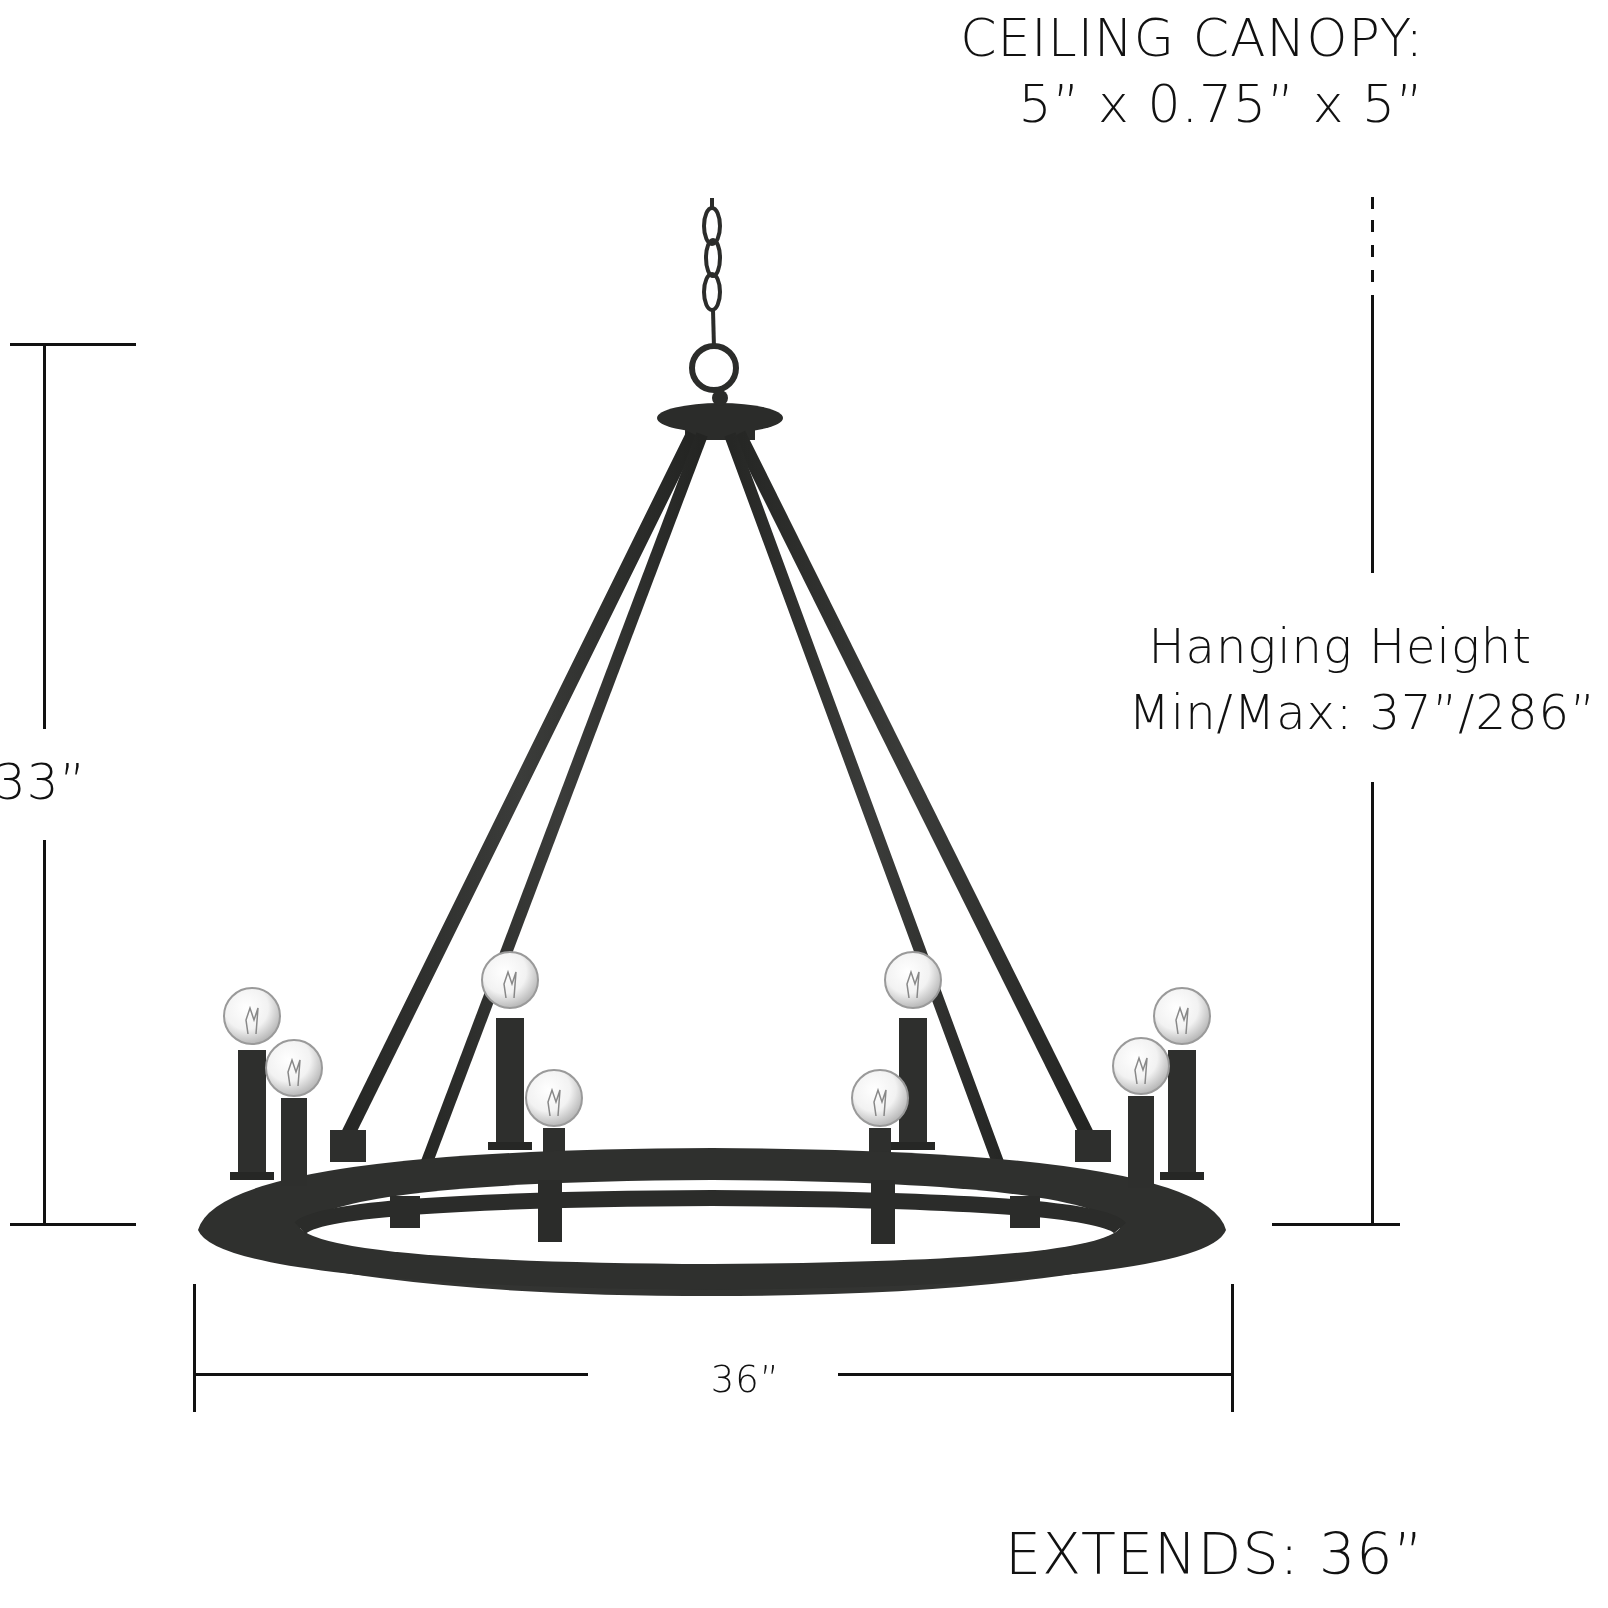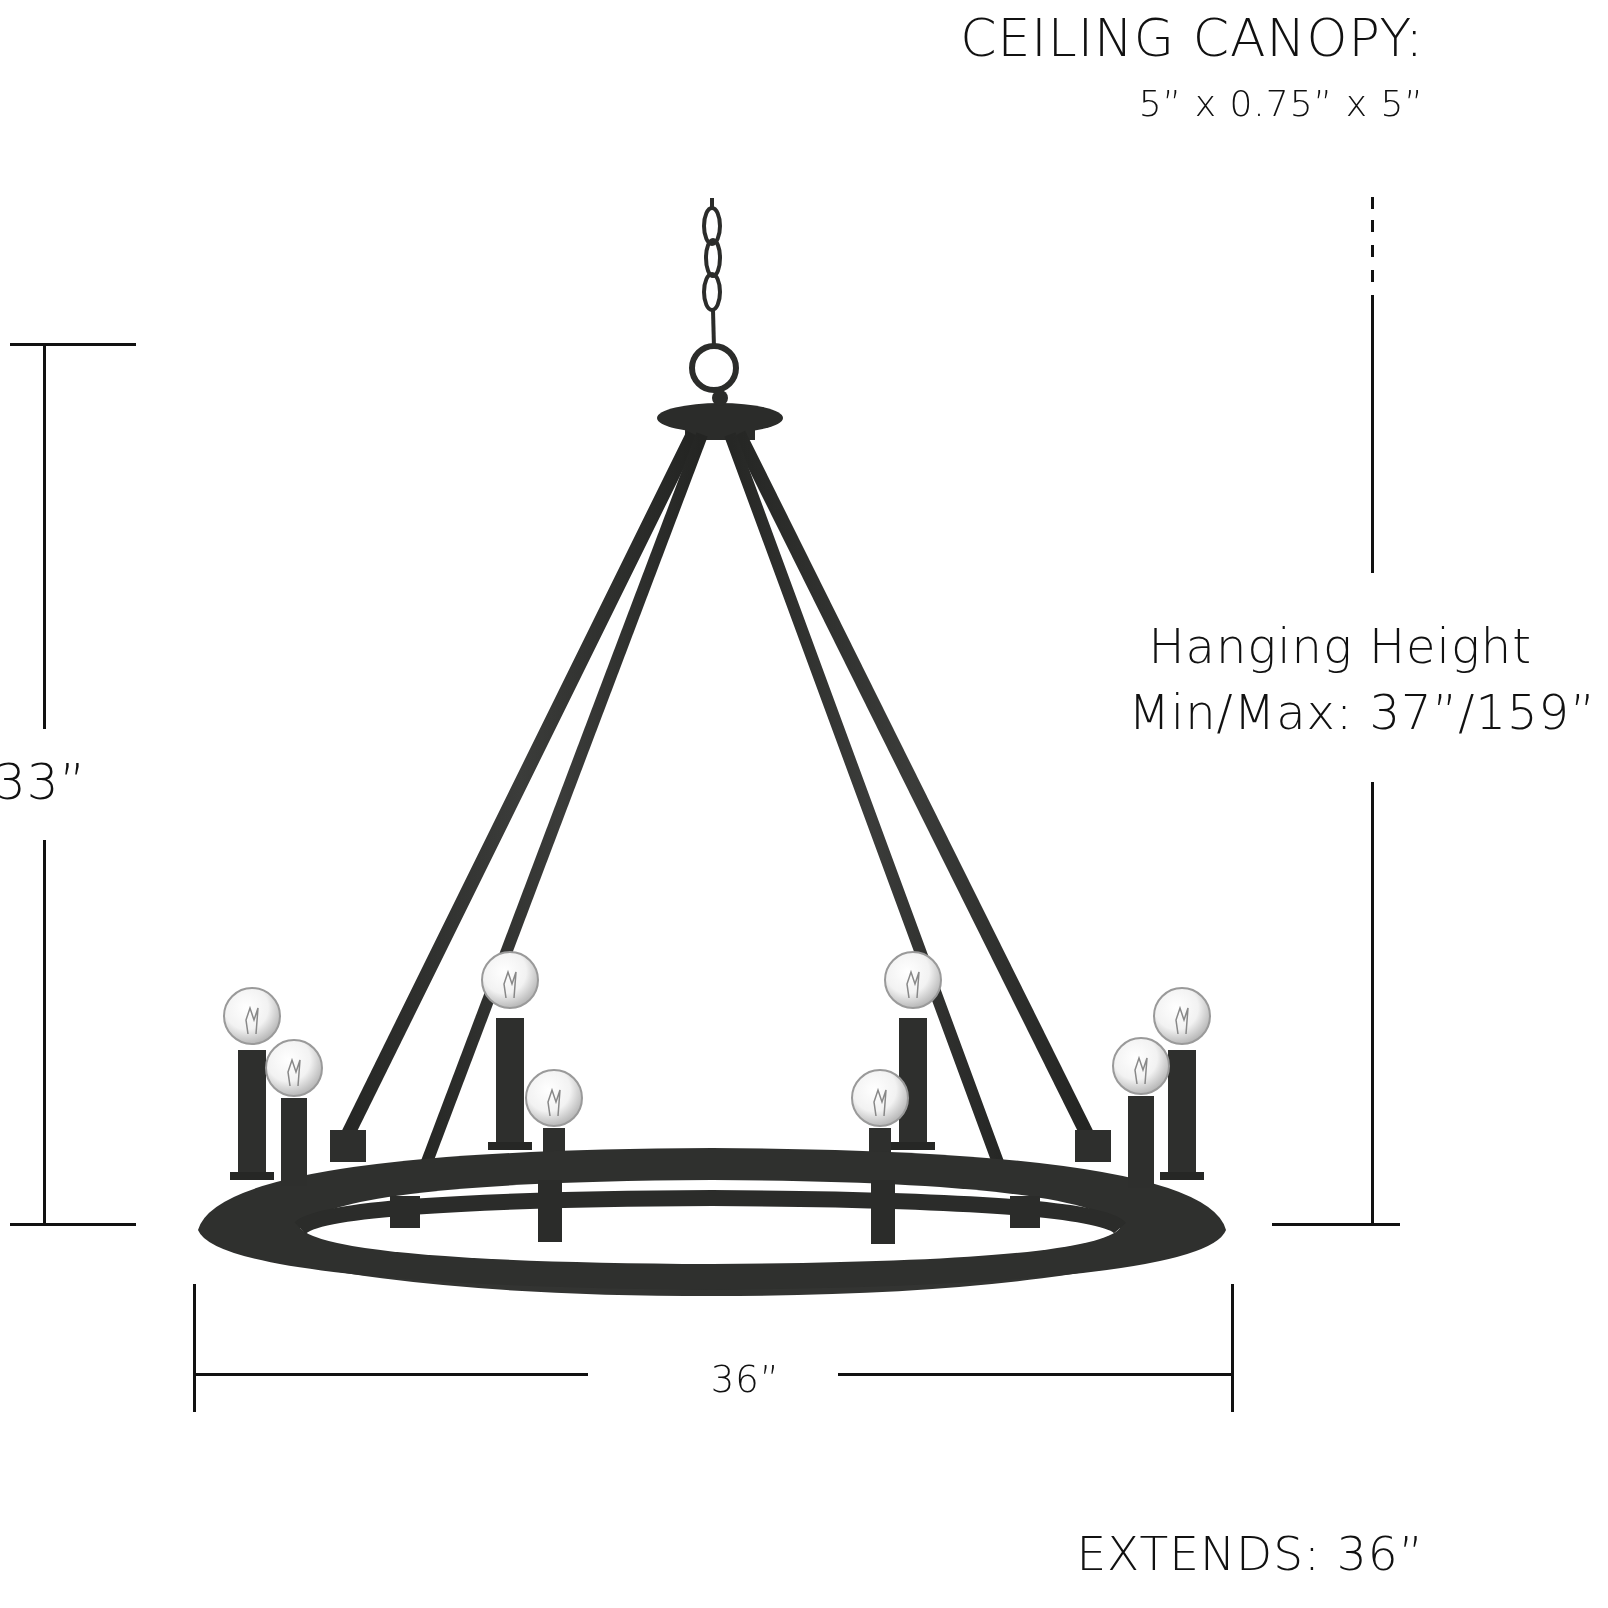--- a/index.html
+++ b/index.html
@@ -1,35 +1,35 @@
 <!DOCTYPE html>
 <html><head>
 <meta charset="utf-8">
 <style>
   html, body { margin: 0; padding: 0; background: #ffffff; }
   body { width: 1608px; height: 1608px; position: relative; overflow: hidden;
          font-family: "DejaVu Sans", sans-serif; color: #111111; }
   .label { position: absolute; font-weight: 300; letter-spacing: 1px; white-space: nowrap; text-align: right; }
   #canopy-title { left: 0; width: 1424px; top: 6px; font-size: 52px; line-height: 64px; }
-  #canopy-dims  { left: 0; width: 1424px; top: 72px; font-size: 36px; line-height: 64px; }
+  #canopy-dims  { left: 0; width: 1424px; top: 72px; font-size: 52px; line-height: 64px; }
   #hang-title { left: 1032px; width: 500px; top: 616px; font-size: 48px; line-height: 60px; }
   #hang-dims  { left: 1096px; width: 500px; top: 682px; font-size: 48px; line-height: 60px; }
   #height-value { left: -6px; width: 110px; top: 752px; font-size: 50px; line-height: 60px; text-align: left; }
   #width-value { left: 640px; width: 140px; top: 1348px; font-size: 37px; line-height: 64px; }
-  #extends-label { left: 0; width: 1424px; top: 1522px; font-size: 47px; line-height: 64px; }
+  #extends-label { left: 0; width: 1424px; top: 1522px; font-size: 57px; line-height: 64px; }
   .line { position: absolute; background: #111111; }
   svg.fixture { position: absolute; left: 0; top: 0; }
 </style>
 </head>
 <body>
 
 <div class="label" id="canopy-title">CEILING CANOPY:</div>
 <div class="label" id="canopy-dims">5” x 0.75” x 5”</div>
 <div class="label" id="hang-title">Hanging Height</div>
-<div class="label" id="hang-dims">Min/Max: 37”/159”</div>
+<div class="label" id="hang-dims">Min/Max: 37”/286”</div>
 <div class="label" id="height-value">33”</div>
 <div class="label" id="width-value">36”</div>
 <div class="label" id="extends-label">EXTENDS: 36”</div>
 
 <div>
   <div class="line" style="left:10px; top:343px; width:126px; height:3px;"></div>
   <div class="line" style="left:43px; top:343px; width:3px; height:386px;"></div>
   <div class="line" style="left:43px; top:840px; width:3px; height:385px;"></div>
   <div class="line" style="left:10px; top:1223px; width:126px; height:3px;"></div>
 </div>

